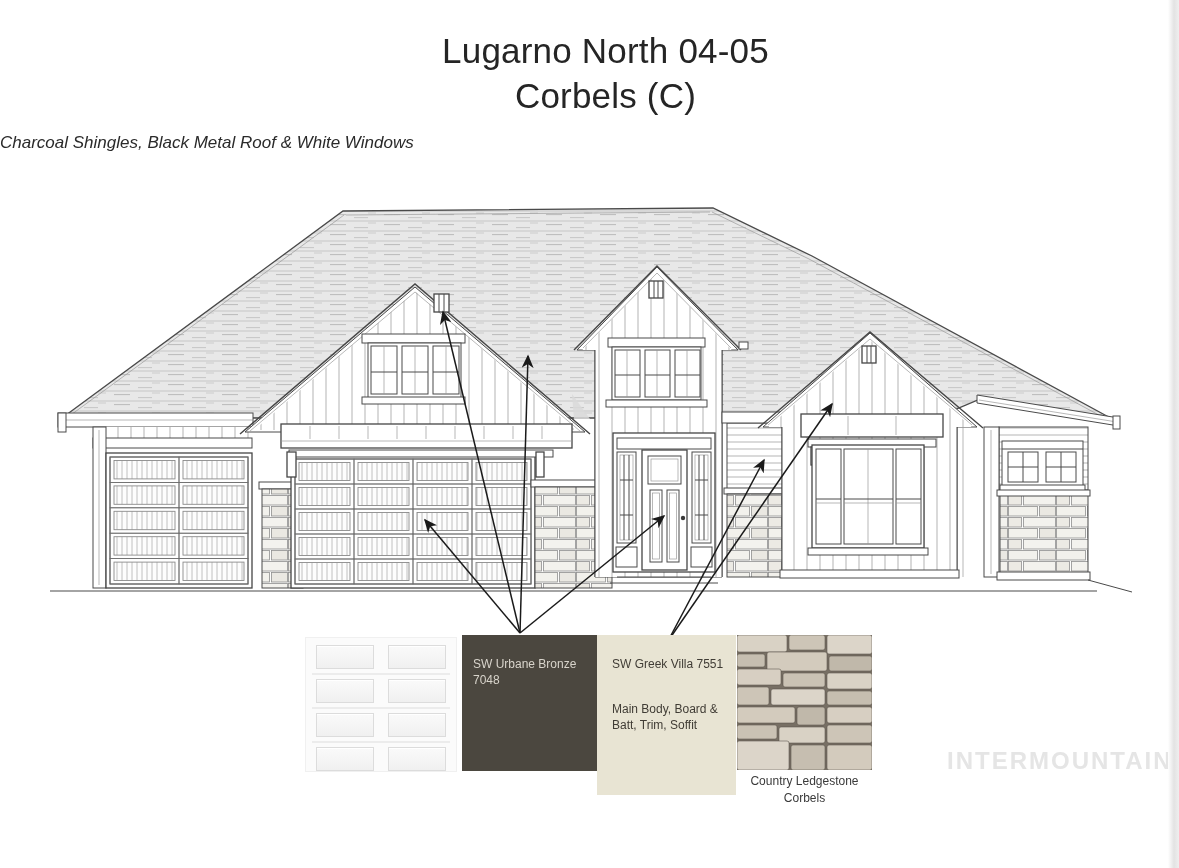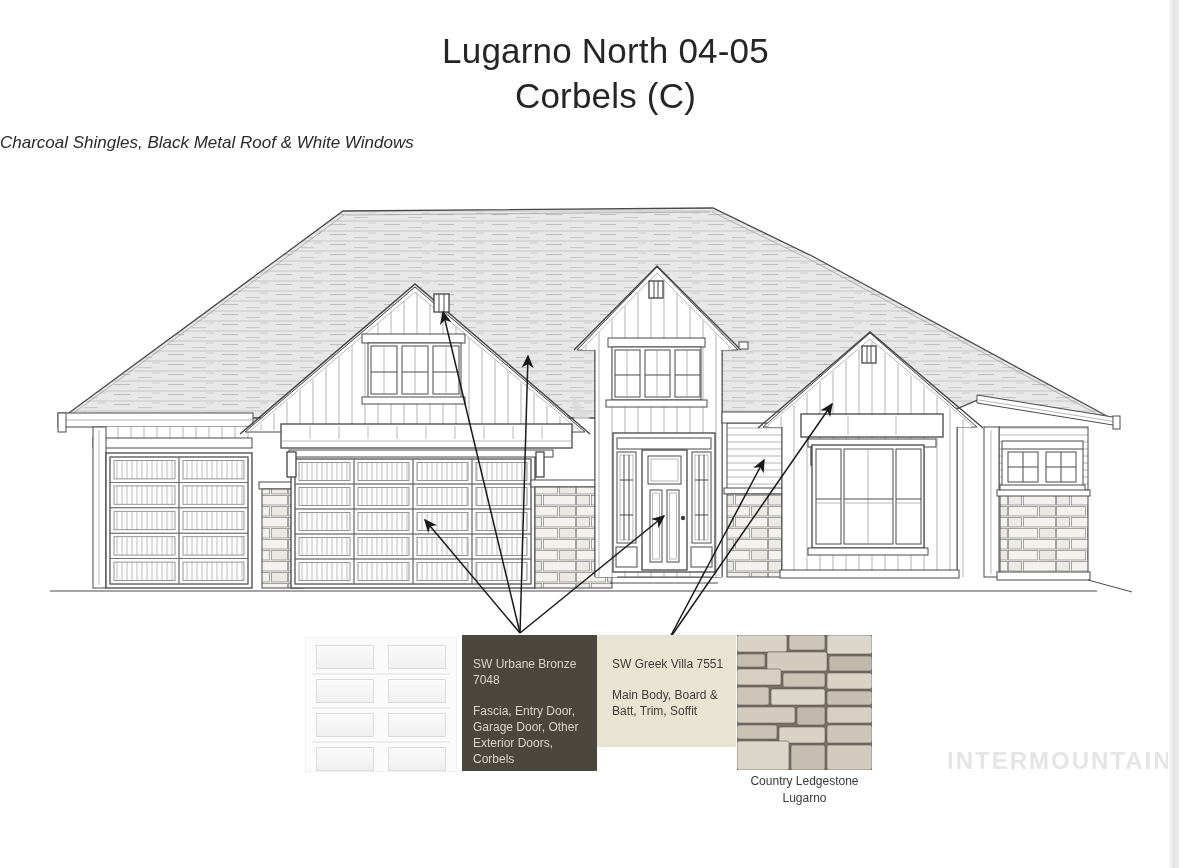--- a/index.html
+++ b/index.html
@@ -17,22 +17,22 @@
   .wf2{fill:#ffffff;stroke:#464646;stroke-width:1.3}
   .swatch{position:absolute;box-sizing:border-box}
   .swatch-text{white-space:pre-line;font-size:12px;line-height:16px}
   #garage-swatch{left:305px;top:637px;width:152px;height:135px;background:#fbfbfb;
        border:1px solid #f0f0f0;padding:3px 6px}
   .gd-row{display:flex;gap:14px;padding:4px 4px;border-bottom:2px solid #ececec;height:24px}
   .gd-row:last-child{border-bottom:none}
   .gd-panel{flex:1;border:1px solid #dcdcdc;background:linear-gradient(#fafafa,#f0f0f0);
        box-shadow:inset 0 1px 1px #ffffff}
   #bronze-swatch{left:462px;top:635px;width:135px;height:136px;padding:21px 8px 0 11px}
-  #greek-swatch{left:597px;top:635px;width:139px;height:112px;padding:21px 8px 0 15px}
-  .name-line{margin:0 0 15px 0}
+  #greek-swatch{left:597px;top:635px;width:139px;height:160px;padding:21px 8px 0 15px}
+  .name-line{margin:0 0 29px 0}
   #stone-swatch{left:737px;top:635px;width:135px;height:135px}
   #stone-caption{position:absolute;left:727px;top:773px;width:155px;text-align:center;
        font-size:12px;line-height:17px;color:#3a3a3a;white-space:pre-line}
   #watermark{position:absolute;left:947px;top:747px;width:260px;font-size:24px;font-weight:bold;
        letter-spacing:2px;white-space:nowrap}
   #page-edge{position:absolute;right:0;top:0;width:11px;height:868px;z-index:6;
        background:linear-gradient(to right,#ffffff 0%,#e3e3e3 55%,#efefef 100%)}
 </style>
 </head>
 <body>
@@ -392,23 +392,20 @@
     </div>
     <div class="gd-row">
       <div class="gd-panel"></div>
       <div class="gd-panel"></div>
     </div>
   </div>
 
 <div id="bronze-swatch" class="swatch" style="background: rgb(75, 71, 63); color: rgb(216, 212, 203);">
   <div class="swatch-text name-line">SW Urbane Bronze
 7048</div>
-  <div class="swatch-text">Fascia, Entry Door,
-Garage Door, Other
-Exterior Doors, Corbels</div>
 </div>
 
 <div id="greek-swatch" class="swatch" style="background: rgb(232, 228, 211); color: rgb(64, 60, 53);">
   <div class="swatch-text name-line">SW Greek Villa 7551</div>
   <div class="swatch-text">Main Body, Board &amp;
 Batt, Trim, Soffit</div>
 </div>
 
 <svg id="stone-swatch" class="swatch" width="135" height="135" viewBox="0 0 135 135">
   <rect width="135" height="135" fill="#776f64"></rect>
@@ -431,16 +428,16 @@
       <rect x="0" y="90" width="40" height="14" rx="2" fill="#cac2b4" stroke="rgba(90,82,72,.55)"></rect>
       <rect x="42" y="92" width="46" height="16" rx="2" fill="#d9d2c5" stroke="rgba(90,82,72,.55)"></rect>
       <rect x="90" y="90" width="45" height="18" rx="2" fill="#cdc5b7" stroke="rgba(90,82,72,.55)"></rect>
       <rect x="0" y="106" width="52" height="29" rx="2" fill="#dcd5c9" stroke="rgba(90,82,72,.55)"></rect>
       <rect x="54" y="110" width="34" height="25" rx="2" fill="#c6beb0" stroke="rgba(90,82,72,.55)"></rect>
       <rect x="90" y="110" width="45" height="25" rx="2" fill="#d3cbbd" stroke="rgba(90,82,72,.55)"></rect>
     </g>
 </svg>
 
 <div id="stone-caption">Country Ledgestone
-Lugarno</div>
+Corbels</div>
 
 <div id="watermark" style="color: rgb(229, 229, 229);">INTERMOUNTAIN</div>
 <div id="page-edge"></div>
 
 </body></html>

